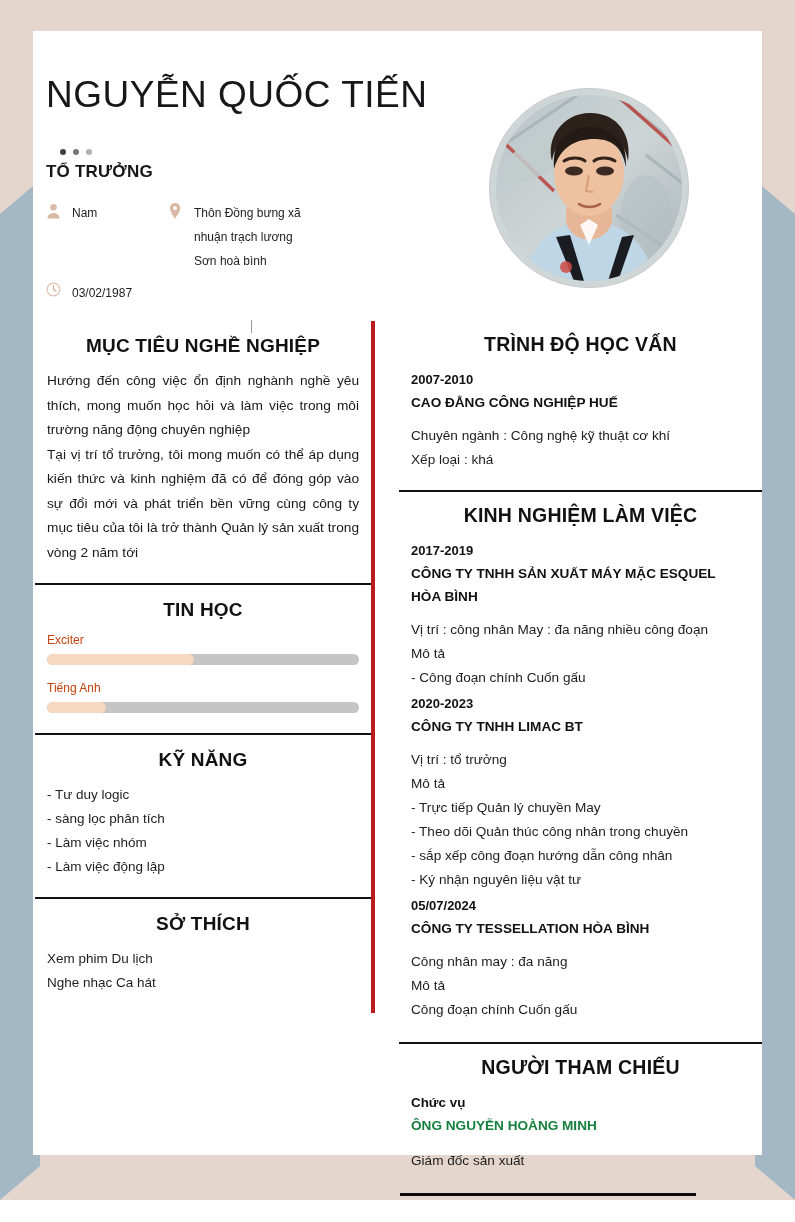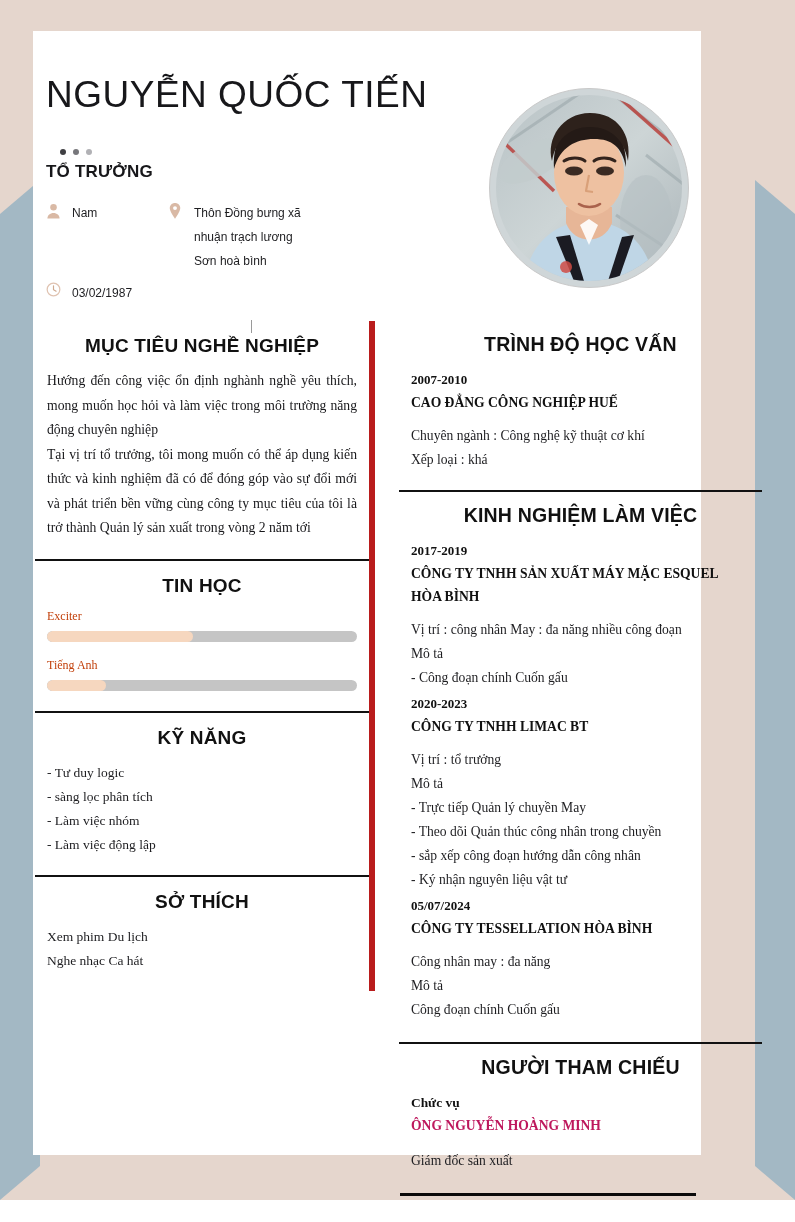--- a/index.html
+++ b/index.html
@@ -31,21 +31,21 @@
     background:#a3b8c4;
     clip-path:polygon(0 0, 40px 34px, 40px 1020px, 0 986px);
   }
   .bg-white-bottom{
     position:absolute;left:0;top:1200px;width:795px;height:22px;
     background:#ffffff;
   }
   
   .page{
     position:absolute;left:33px;top:31px;
-    width:668px;height:1124px;
+    width:729px;height:1124px;
     background:#ffffff;
   }
   
   .header{
     position:absolute;left:0;top:0;width:729px;height:282px;
   }
   .name{
     position:absolute;left:13px;top:45px;
     font-size:37px;letter-spacing:.5px;color:#17171a;
     font-weight:400;line-height:1;white-space:nowrap;
@@ -72,35 +72,35 @@
     position:absolute;left:456px;top:57px;
     width:200px;height:200px;border-radius:50%;
     border:1.5px solid #c9c9c9;box-sizing:border-box;
     overflow:hidden;background:#cfd6d8;
   }
   .photo-inner{position:absolute;left:6px;top:6px;width:186px;height:186px;border-radius:50%;overflow:hidden;}
   .photo-svg{display:block;width:186px;height:186px;}
   
   .col-left{
     position:absolute;left:2px;top:290px;width:340px;
-    border-right:6px solid #b91c1c;
+    border-right:4px solid #b91c1c;
     box-sizing:border-box;
   }
   .col-right{
     position:absolute;left:366px;top:290px;width:363px;
   }
   .sec{position:relative;}
   .sec + .sec{border-top:2px solid #111;}
   .sec-title{
     text-align:center;font-weight:bold;color:#111;
     font-size:19px;letter-spacing:.2px;
     padding:14px 4px 2px 4px;
   }
   .col-right .sec-title{font-size:19.5px;padding:12px 4px 2px 4px;}
-  .sec-body{padding:10px 12px 18px 12px;font-family:Liberation Serif, serif;}
+  .sec-body{padding:10px 12px 18px 12px;}
   .col-right .sec-body{padding:10px 6px 18px 12px;}
   .objective{
     font-size:13.7px;line-height:24.5px;color:#18181b;
     text-align:justify;text-justify:inter-word;
     margin:0;
   }
   
   .skill{margin-bottom:16px;}
   .skill:last-child{margin-bottom:2px;}
   .skill-label{font-size:12px;color:#c2410c;margin-bottom:7px;}
@@ -110,21 +110,21 @@
   .bar-fill{height:11px;border-radius:6px;background:#f6d7bf;}
   
   .li{font-size:13.5px;line-height:24px;color:#1d1d20;}
   
   .entry{margin-bottom:2px;}
   .e-date{font-size:13px;font-weight:bold;color:#111;line-height:23px;}
   .e-org{font-size:13.6px;font-weight:bold;color:#111;line-height:23px;}
   .e-detail{font-size:13.6px;color:#1d1d20;line-height:24px;margin-top:10px;}
   .e-detail .ln{display:block;}
   .ref-role{font-size:13.4px;font-weight:bold;color:#111;line-height:23px;}
-  .ref-name{font-size:13.6px;font-weight:bold;color:#be185d;line-height:23px;}
+  .ref-name{font-size:13.6px;font-weight:bold;color:#15803d;line-height:23px;}
   .ref-pos{font-size:13.6px;color:#1d1d20;line-height:24px;margin-top:12px;}
   
   .tail-rule{
     position:absolute;left:400px;top:1193px;width:296px;height:3px;background:#0a0a0a;
   }
   .caret{
     position:absolute;left:218px;top:289px;width:1px;height:13px;background:#9a9a9a;
   }
 </style>
 </head>

